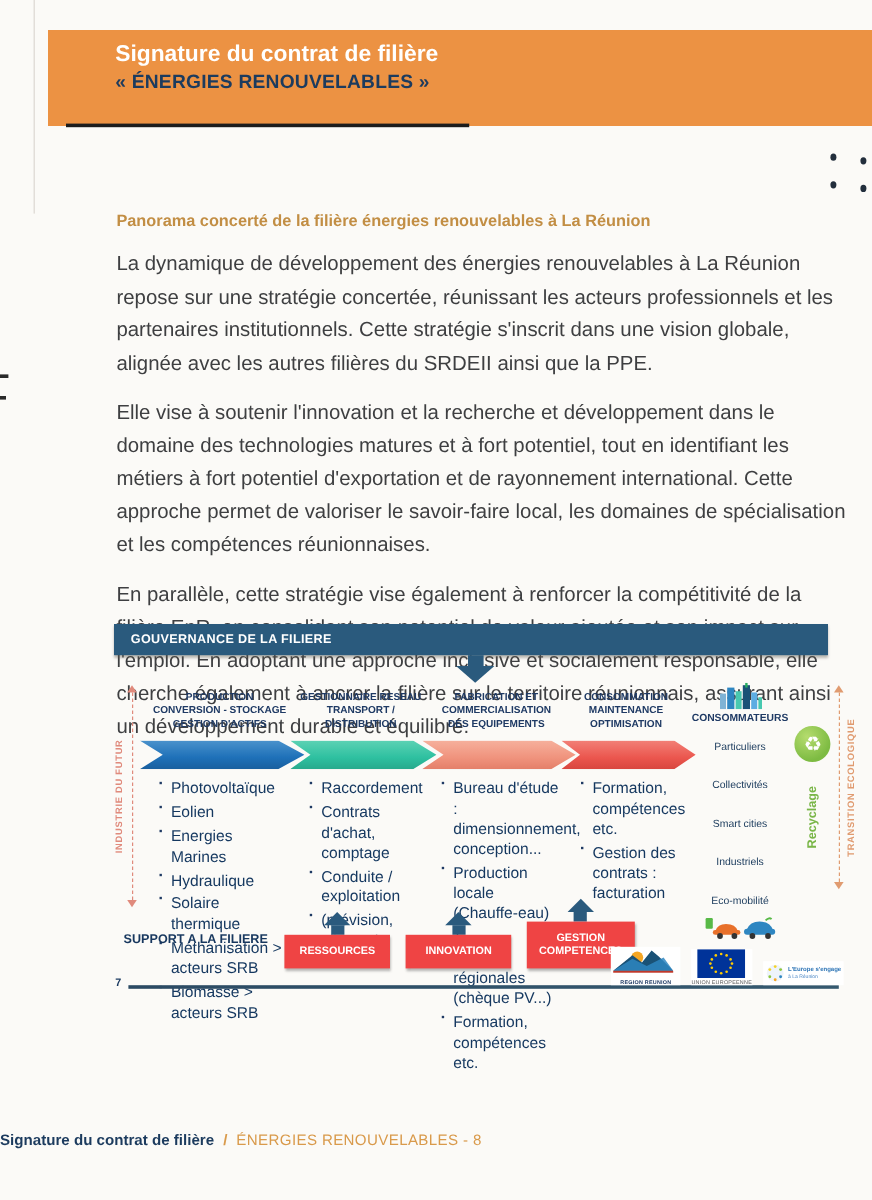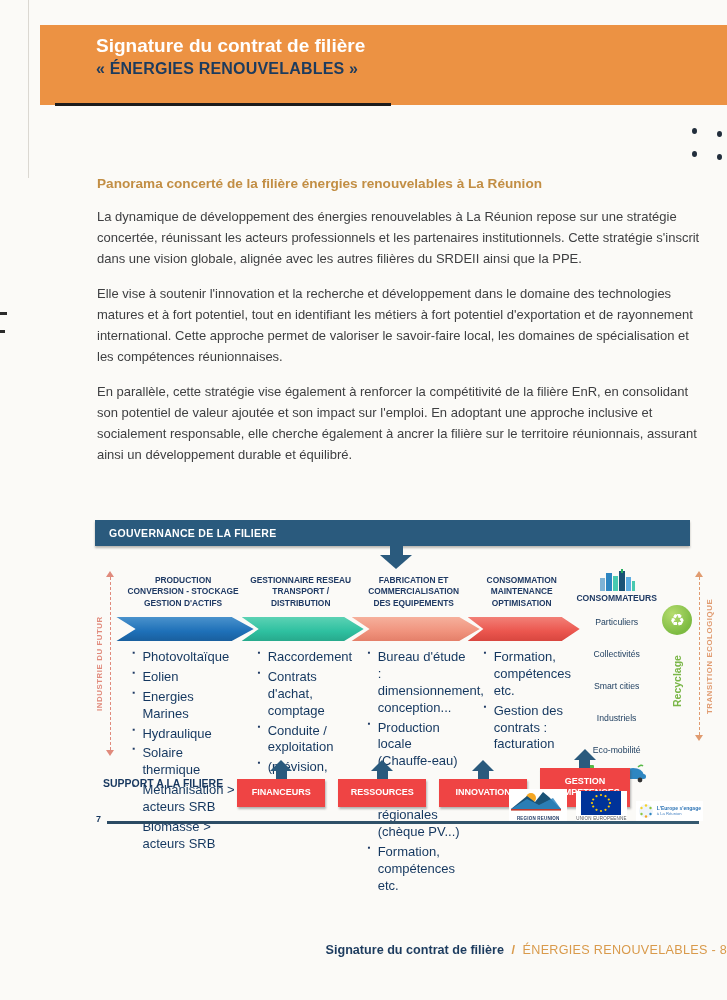--- a/index.html
+++ b/index.html
@@ -15,21 +15,21 @@
   
   .banner { position:absolute; left:40px; top:25px; width:687px; height:80px; background:#EC9243; }
   .banner-inner { padding:9px 0 0 56px; }
   .banner-line1 { color:#ffffff; font-size:19px; font-weight:bold; line-height:1.25; }
   .banner-line2 { color:#1C3B5E; font-size:16px; font-weight:bold; letter-spacing:.2px; margin-top:2px; }
   .banner-underline { position:absolute; left:15px; bottom:-1px; width:336px; height:3px; background:#1c1c1c; }
 
   
   .section-heading { position:absolute; left:97px; top:176px; width:600px; font-size:13.6px; font-weight:600; color:#C28E44; }
   .paragraphs { position:absolute; left:97px; top:206px; width:608px; }
-  .paragraphs p { font-size:13px; color:#3E3F41; line-height:1.62; margin-bottom:14px; }
+  .paragraphs p { font-size:17px; color:#3E3F41; line-height:1.62; margin-bottom:14px; }
 
   
   .diagram { position:absolute; left:95px; top:487px; width:616px; height:360px; }
   .env-bar { position:absolute; left:15px; top:0; width:573px; height:23px; background:#2E9CCE; border-radius:7px;
              display:flex; align-items:center; justify-content:center; color:#fff; font-size:9.8px; font-weight:bold;
              box-shadow:0 3px 3px -1px rgba(90,84,76,.55); }
   .gov-bar { position:absolute; left:0; top:33px; width:595px; height:26px; background:#2A5A7D;
              display:flex; align-items:center; color:#fff; font-size:10.5px; font-weight:bold; letter-spacing:.3px;
              padding-left:14px; box-shadow:0 2px 2px rgba(90,84,76,.4); }
   .gov-arrow { position:absolute; left:285px; top:59px; width:32px; text-align:center; }
@@ -91,21 +91,21 @@
              background:linear-gradient(90deg,#2B4A63,#35596f); }
   .pageno { position:absolute; left:1px; top:327px; font-size:9px; font-weight:bold; color:#17375E; }
   .logos { position:absolute; right:8px; top:302px; display:flex; align-items:flex-end; gap:9px; }
   .logo-box { background:#fff; display:flex; flex-direction:column; align-items:center; }
   .logo-caption { font-size:4.5px; color:#1F3A64; font-weight:bold; letter-spacing:.2px; margin-top:1px; }
   .logo-caption.grey { color:#555; font-weight:normal; }
   .europe-text { font-size:5px; color:#2E75B6; font-weight:bold; line-height:1.2; text-align:left; }
   .europe-text .l2 { font-size:4.2px; color:#4a86c5; font-weight:normal; }
 
   
-  .footer { position:absolute; left:0; top:943px; width:727px; text-align:right; font-size:12.6px; }
+  .footer { position:absolute; left:0; top:943px; width:727px; text-align:left; font-size:12.6px; }
   .footer .f-bold { color:#1C3B5E; font-weight:bold; }
   .footer .f-sep { color:#D99A4B; font-weight:bold; padding:0 4px; }
   .footer .f-accent { color:#D99A4B; letter-spacing:.3px; }
 </style>
 </head>
 <body>
 
 <div class="page">
 
   <div class="scan-line-left"></div>
@@ -258,25 +258,20 @@
             <div class="tri-down"></div>
         </div>
         <div class="v-label">TRANSITION ECOLOGIQUE</div>
       </div>
     </div>
 
     <div class="support">
       <div class="support-label">SUPPORT A LA FILIERE</div>
       <div class="support-buttons">
 
-          <div class="support-btn">
-            <div class="arrow-head"></div>
-            <div class="arrow-stem"></div>
-            <div class="btn-box">FINANCEURS</div>
-          </div>
 
           <div class="support-btn">
             <div class="arrow-head"></div>
             <div class="arrow-stem"></div>
             <div class="btn-box">RESSOURCES</div>
           </div>
 
           <div class="support-btn">
             <div class="arrow-head"></div>
             <div class="arrow-stem"></div>

